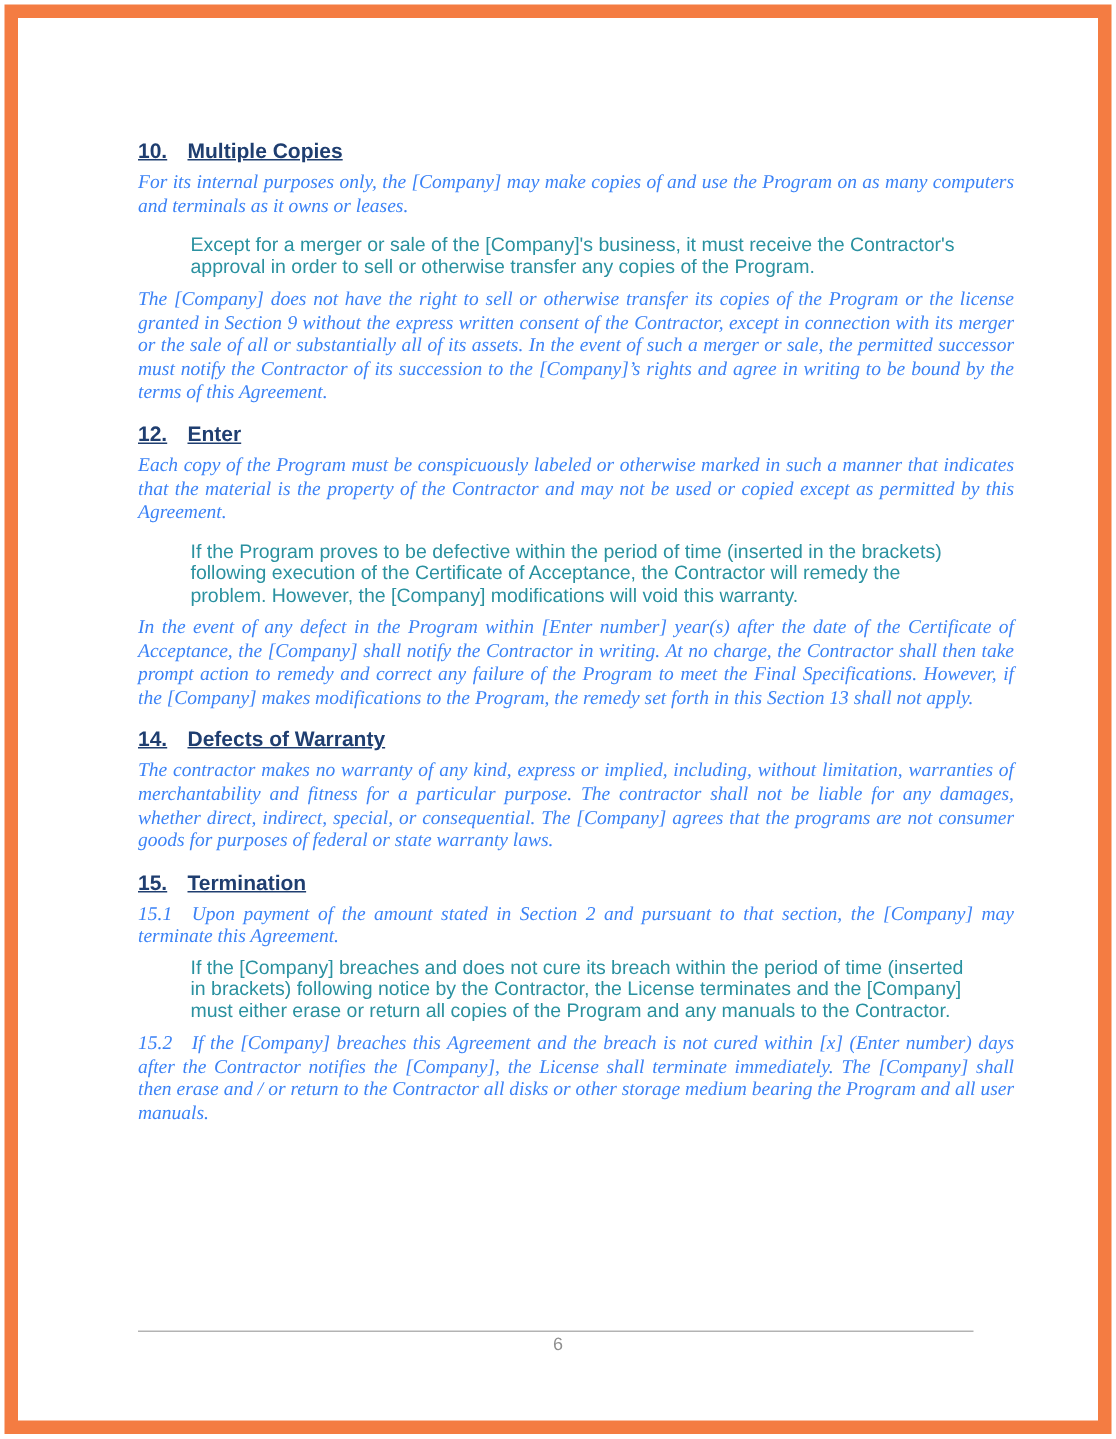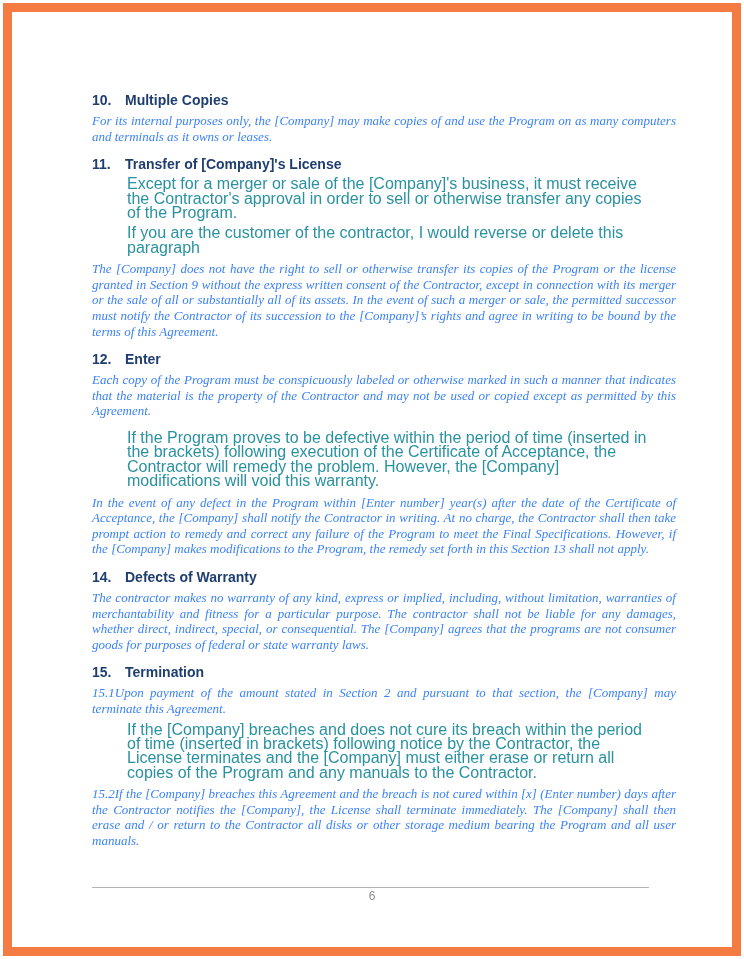--- a/index.html
+++ b/index.html
@@ -26,41 +26,43 @@
   .sec { margin-top: 12px; }
   .sec:first-child { margin-top: 0; }
   .sec-heading {
     font-family: "Liberation Sans", sans-serif;
     font-weight: bold;
     font-size: 14px;
     line-height: 16px;
     color: #1f3e70;
     margin: 0 0 5px 0;
     display: flex;
+    text-decoration: underline;
   }
   .sec-num {
     display: inline-block;
     width: 33px;
     flex: 0 0 33px;
   }
   .body-para {
     font-family: "Liberation Serif", serif;
     font-size: 13px;
     line-height: 15.6px;
     color: #3b82f6;
     text-align: justify;
     margin: 0 0 6px 0;
     font-style: italic;
   }
   .sub-num {
     display: inline-block;
+    margin-right: 13px;
   }
   .note-para {
     font-family: "Liberation Sans", sans-serif;
-    font-size: 16px;
+    font-size: 13px;
     line-height: 14.4px;
     color: #2a91a0;
     margin: 0 0 6px 35px;
     max-width: 524px;
     text-align: left;
   }
   .sec > :last-child { margin-bottom: 0; }
   .footer-divider {
     position: absolute;
     left: 92px;
@@ -89,26 +91,21 @@
 
     <div class="sec">
       <div class="sec-heading">
         <span class="sec-num">10.</span>
         <span>Multiple Copies</span>
       </div>
       <p class="body-para">For its internal purposes only, the [Company] may make copies of and use the Program on as many computers and terminals as it owns or leases.</p>
     </div>
 
     <div class="sec">
-      <div class="sec-heading">
-        <span class="sec-num">11.</span>
-        <span>Transfer of [Company]'s License</span>
-      </div>
       <p class="note-para">Except for a merger or sale of the [Company]'s business, it must receive the Contractor's approval in order to sell or otherwise transfer any copies of the Program.</p>
-      <p class="note-para">If you are the customer of the contractor, I would reverse or delete this paragraph</p>
       <p class="body-para">The [Company] does not have the right to sell or otherwise transfer its copies of the Program or the license granted in Section 9 without the express written consent of the Contractor, except in connection with its merger or the sale of all or substantially all of its assets. In the event of such a merger or sale, the permitted successor must notify the Contractor of its succession to the [Company]’s rights and agree in writing to be bound by the terms of this Agreement.</p>
     </div>
 
     <div class="sec">
       <div class="sec-heading">
         <span class="sec-num">12.</span>
         <span>Enter</span>
       </div>
       <p class="body-para">Each copy of the Program must be conspicuously labeled or otherwise marked in such a manner that indicates that the material is the property of the Contractor and may not be used or copied except as permitted by this Agreement.</p>
     </div>

